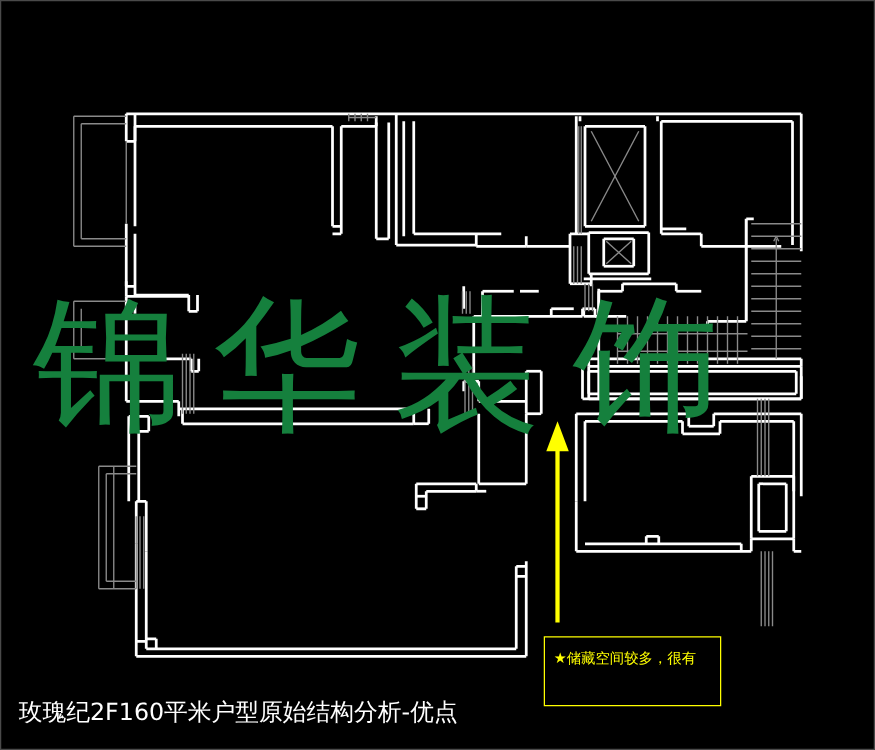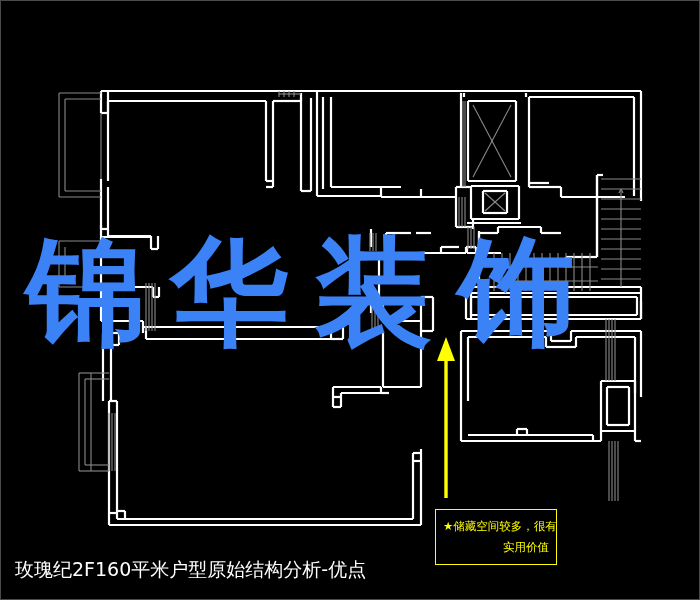--- a/index.html
+++ b/index.html
@@ -29,22 +29,22 @@
     position: absolute;
     left: 0;
     top: 228px;
     width: 601px;
     height: 130px;
     display: flex;
     align-items: center;
     justify-content: center;
     letter-spacing: 26px;
     font-size: 118px;
-    font-weight: bold;
-    color: #3b82f6;
+    font-weight: normal;
+    color: #15803d;
     font-family: "DejaVu Sans", "Liberation Sans", sans-serif;
     pointer-events: none;
     user-select: none;
     white-space: nowrap;
     text-indent: 26px;
     z-index: 2;
   }
   #title {
     position: absolute;
     left: 14px;
@@ -53,27 +53,26 @@
     font-weight: normal;
     color: #ffffff;
     letter-spacing: 0px;
     white-space: nowrap;
     z-index: 6;
   }
   #callout-box {
     position: absolute;
     left: 434px;
     top: 508px;
-    width: 122px;
+    width: 142px;
     height: 56px;
     border: 1px solid #ffff00;
     box-sizing: border-box;
     z-index: 6;
     padding: 6px 7px 0 7px;
-    text-align: right;
   }
   #callout-box .line {
     color: #ffff00;
     font-size: 11.5px;
     line-height: 21px;
     white-space: nowrap;
     font-family: "DejaVu Sans", "Liberation Sans", sans-serif;
   }
 </style>
 </head>
@@ -411,18 +410,17 @@
     <g>
       <line x1="445" y1="497" x2="445" y2="352" stroke="#ffff00" stroke-width="3.4"></line>
       <polygon points="445,336 436,360 454,360" fill="#ffff00"></polygon>
     </g>
   </svg>
 
   <div id="watermark">锦华装饰</div>
 
   <div id="callout-box">
     <div class="line">★储藏空间较多，很有</div>
-    <div class="line">实用价值</div>
   </div>
 
   <div id="title">玫瑰纪2F160平米户型原始结构分析-优点</div>
 
 </div>
 
 </body></html>

